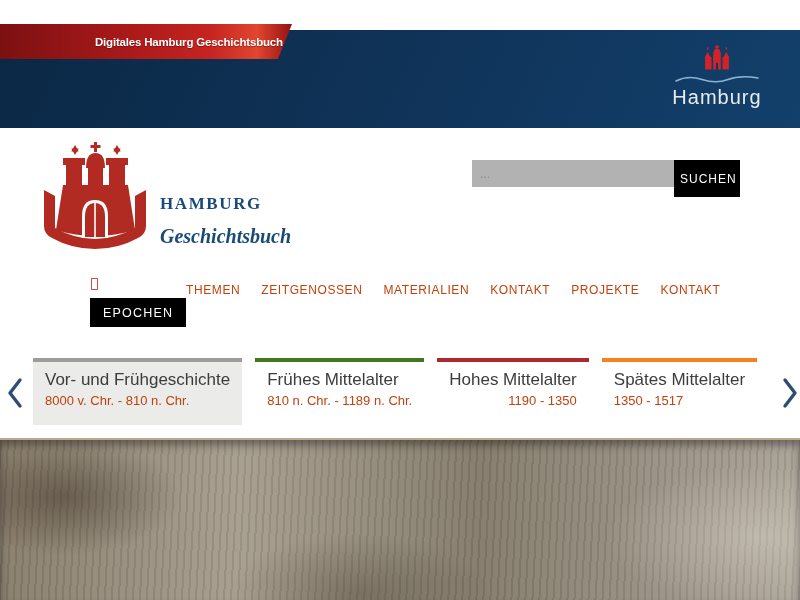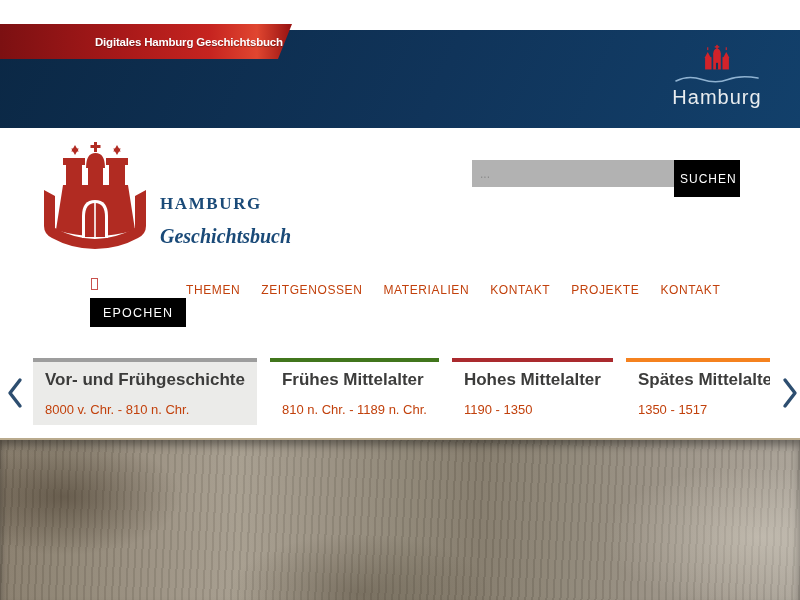--- a/index.html
+++ b/index.html
@@ -43,21 +43,21 @@
   .nav-items span{color:#c2410c;font-size:12px;letter-spacing:0.6px;cursor:pointer;white-space:nowrap;}
   .nav-active{position:absolute;left:90px;top:298px;background:#000;color:#fff;
               font-size:12.5px;letter-spacing:1.2px;padding:8px 13px 7px;cursor:pointer;}
 
   
   .carousel-track{position:absolute;left:33px;top:358px;width:737px;height:67px;
                   display:flex;gap:13px;overflow:hidden;}
   .epoch-card{flex:0 0 auto;border-top:4px solid #999;background:#fff;
               padding:8px 12px 10px;white-space:nowrap;cursor:pointer;}
   .epoch-card.active{background:#ebebe9;}
-  .epoch-title{font-size:17px;color:#3c3c3b;margin-bottom:12px;font-weight:bold;}
+  .epoch-title{font-size:17px;color:#3c3c3b;margin-bottom:3px;}
   .epoch-period{font-size:13px;font-weight:normal;color:#c2410c;}
   .car-arrow{position:absolute;top:377px;width:20px;height:34px;background:transparent;
              border:none;padding:0;cursor:pointer;}
   .car-arrow.left{left:4px;}
   .car-arrow.right{left:780px;}
 
   
   .collage{position:absolute;left:0;top:438px;width:800px;height:162px;
            background-color:#958b7c;
            background-image:
@@ -169,21 +169,21 @@
 
   <div class="carousel-track">
     <div class="epoch-card active" style="border-top-color: rgb(157, 157, 157);">
       <div class="epoch-title">Vor- und Frühgeschichte</div>
       <div class="epoch-period">8000 v. Chr. - 810 n. Chr.</div>
     </div>
     <div class="epoch-card" style="border-top-color: rgb(65, 118, 28);">
       <div class="epoch-title">Frühes Mittelalter</div>
       <div class="epoch-period">810 n. Chr. - 1189 n. Chr.</div>
     </div>
-    <div class="epoch-card" style="border-top-color: rgb(170, 42, 46);">
+    <div class="epoch-card" style="border-top-color: rgb(170, 42, 46); text-align: right;">
       <div class="epoch-title">Hohes Mittelalter</div>
       <div class="epoch-period">1190 - 1350</div>
     </div>
     <div class="epoch-card" style="border-top-color: rgb(245, 130, 31);">
       <div class="epoch-title">Spätes Mittelalter</div>
       <div class="epoch-period">1350 - 1517</div>
     </div>
   </div>
 
   <button class="car-arrow right">

